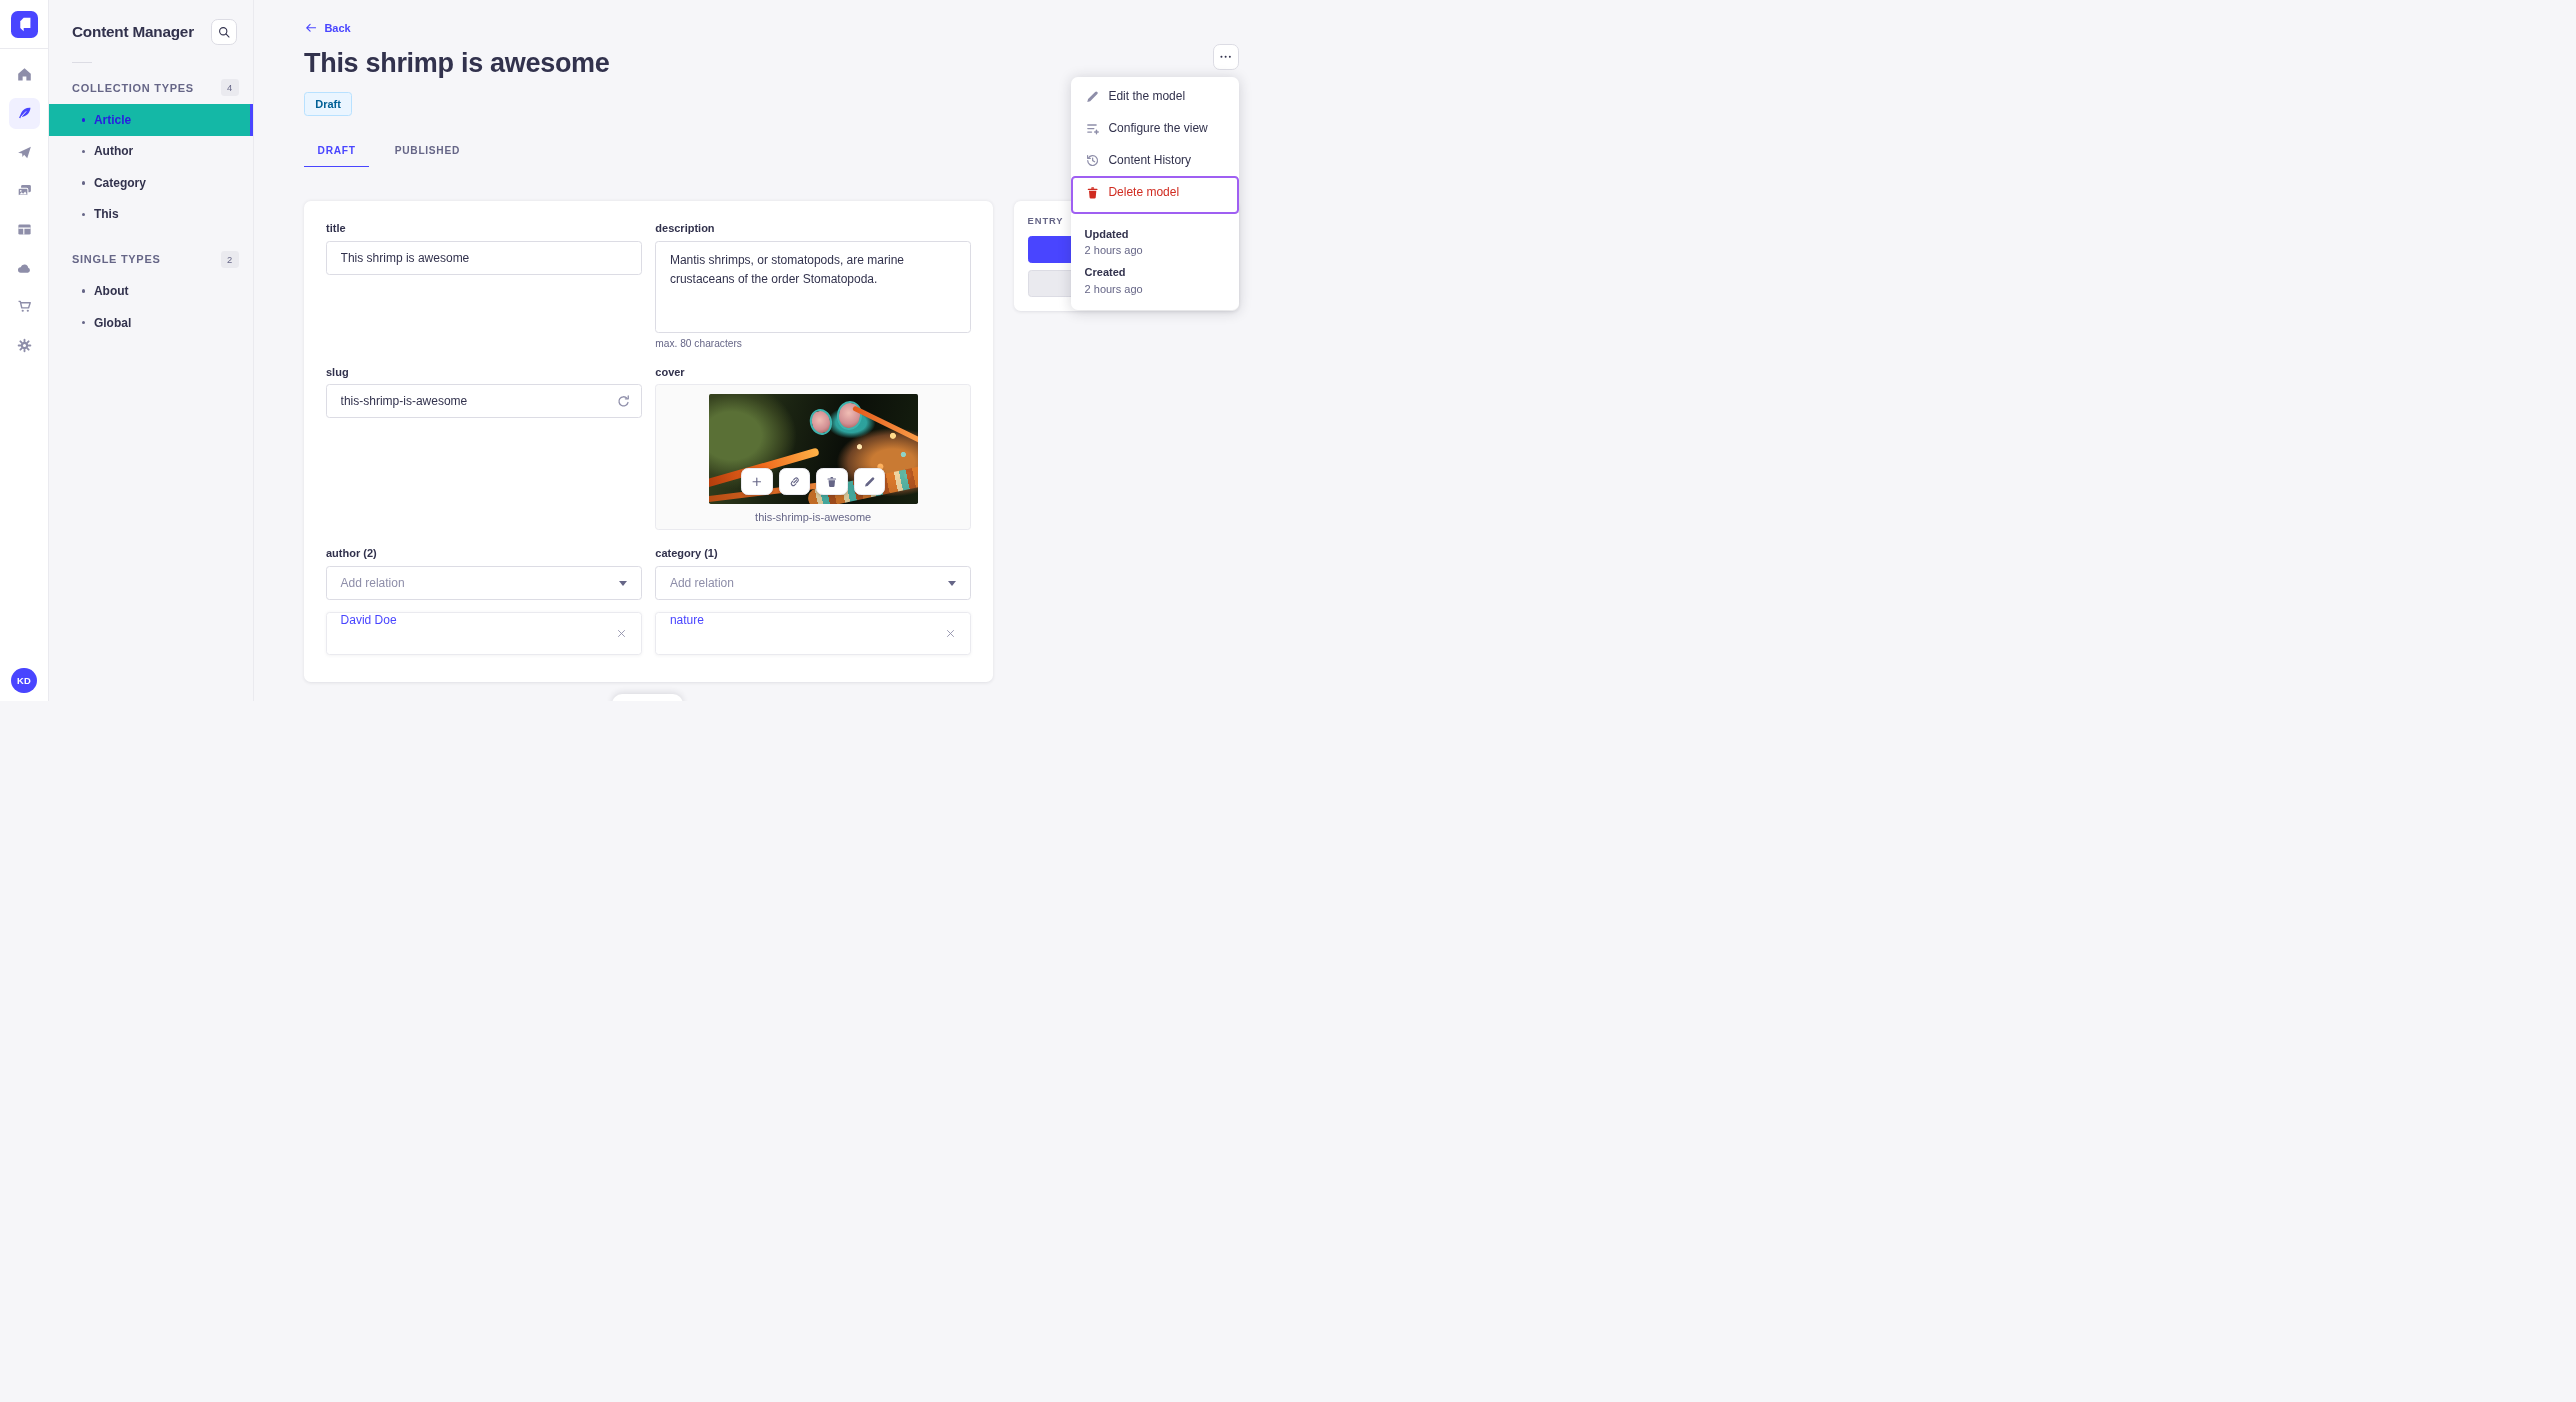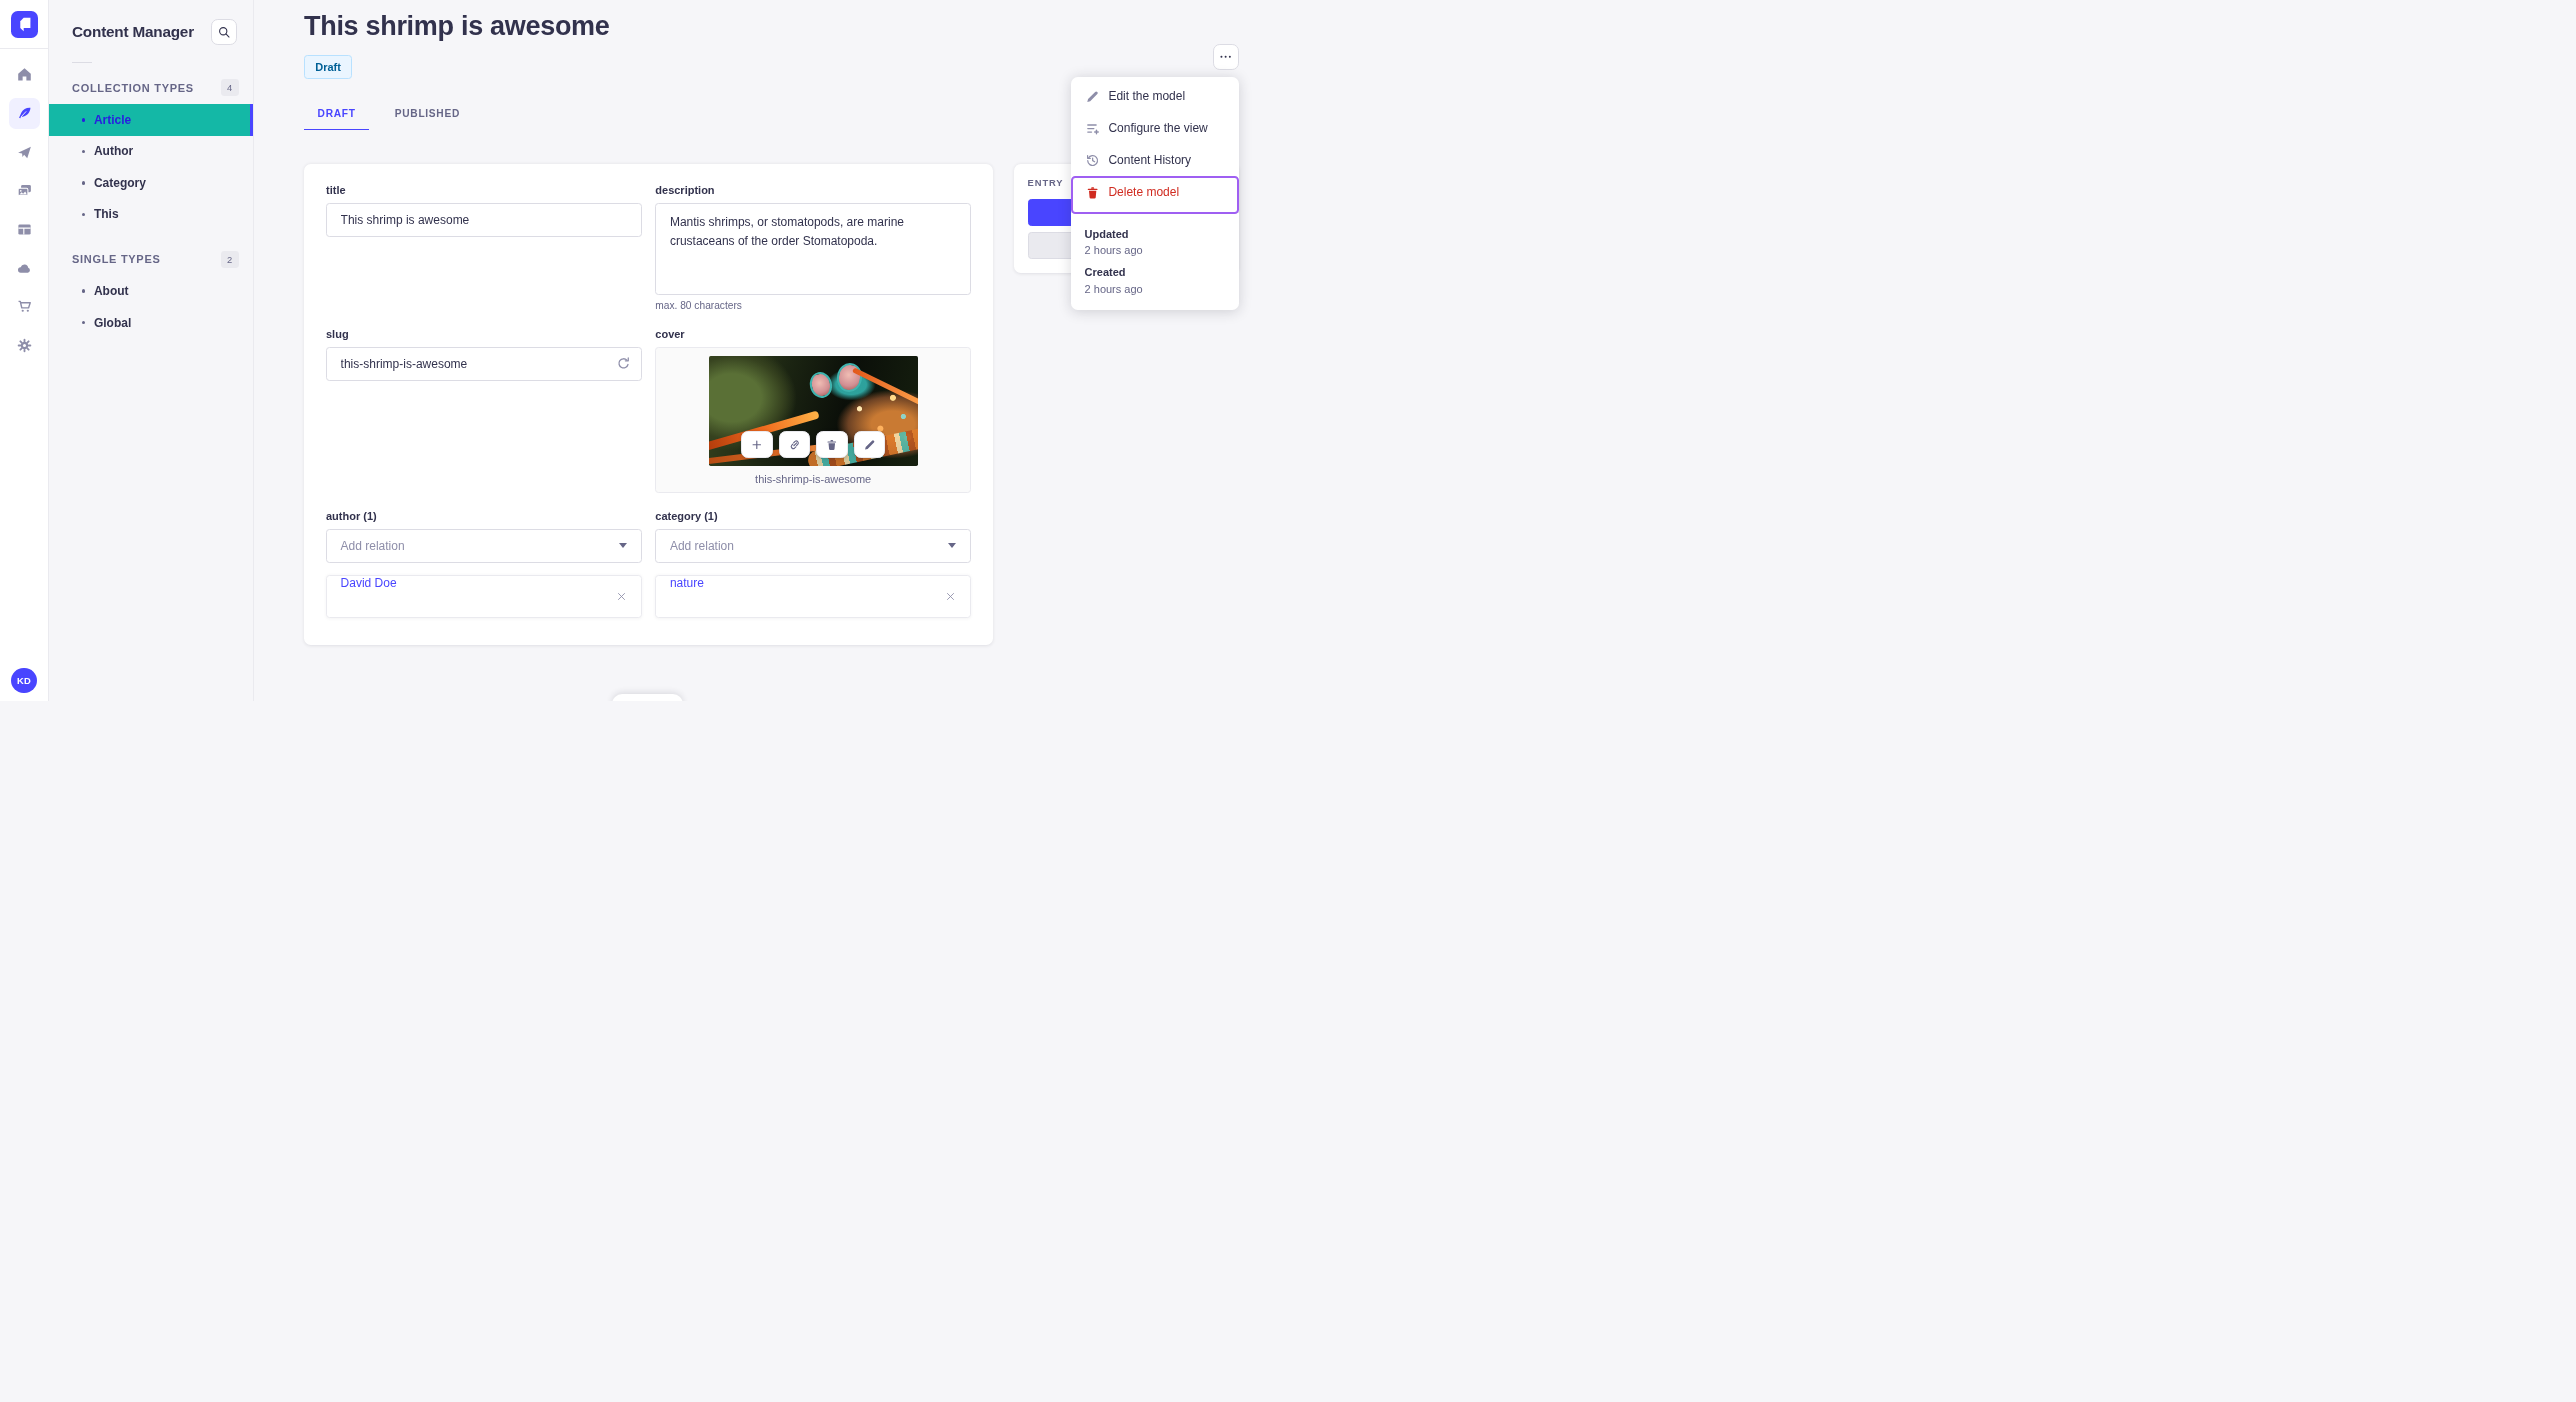--- a/index.html
+++ b/index.html
@@ -269,20 +269,28 @@
       <span>About</span>
     </div>
     <div class="nav-item">
       <span class="bullet"></span>
       <span>Global</span>
     </div>
   </div>
 
   <div class="main">
 
+    <div class="back-row">
+      <a class="back-link">
+        <svg class="icon" width="13.6" height="13.6" viewBox="0 0 20 20">
+          <path d="M17 10 H4 M9 5 l-5 5 5 5" fill="none" stroke="#4945ff" stroke-width="1.7" stroke-linecap="round" stroke-linejoin="round"></path>
+        </svg>
+        <span>Back</span>
+      </a>
+    </div>
 
     <h1 class="page-title">This shrimp is awesome</h1>
     <span class="status-badge">Draft</span>
 
     <div class="tabs">
       <div class="tab active">DRAFT</div>
       <div class="tab">PUBLISHED</div>
     </div>
 
     <div class="content-row">
@@ -350,21 +358,21 @@
                       <path d="M3 17 l1-3.8 L13.3 3.9 a1.9 1.9 0 0 1 2.7 0 l.1 .1 a1.9 1.9 0 0 1 0 2.7 L6.8 16 Z" fill="#666687"></path>
                     </svg>
                   </div>
                 </div>
               </div>
               <div class="cover-caption">this-shrimp-is-awesome</div>
             </div>
           </div>
 
           <div class="cell">
-            <div class="field-label">author (1)</div>
+            <div class="field-label">author (2)</div>
             <div class="select">
               <span>Add relation</span>
               <span class="caret"></span>
             </div>
             <div class="relation-box">
               <a class="relation-link">David Doe</a>
               <button class="relation-close">
                 <svg class="icon" width="11" height="11" viewBox="0 0 20 20">
                   <path d="M4.5 4.5 l11 11 M15.5 4.5 l-11 11" stroke="#8e8ea9" stroke-width="1.6" stroke-linecap="round"></path>
                 </svg>

